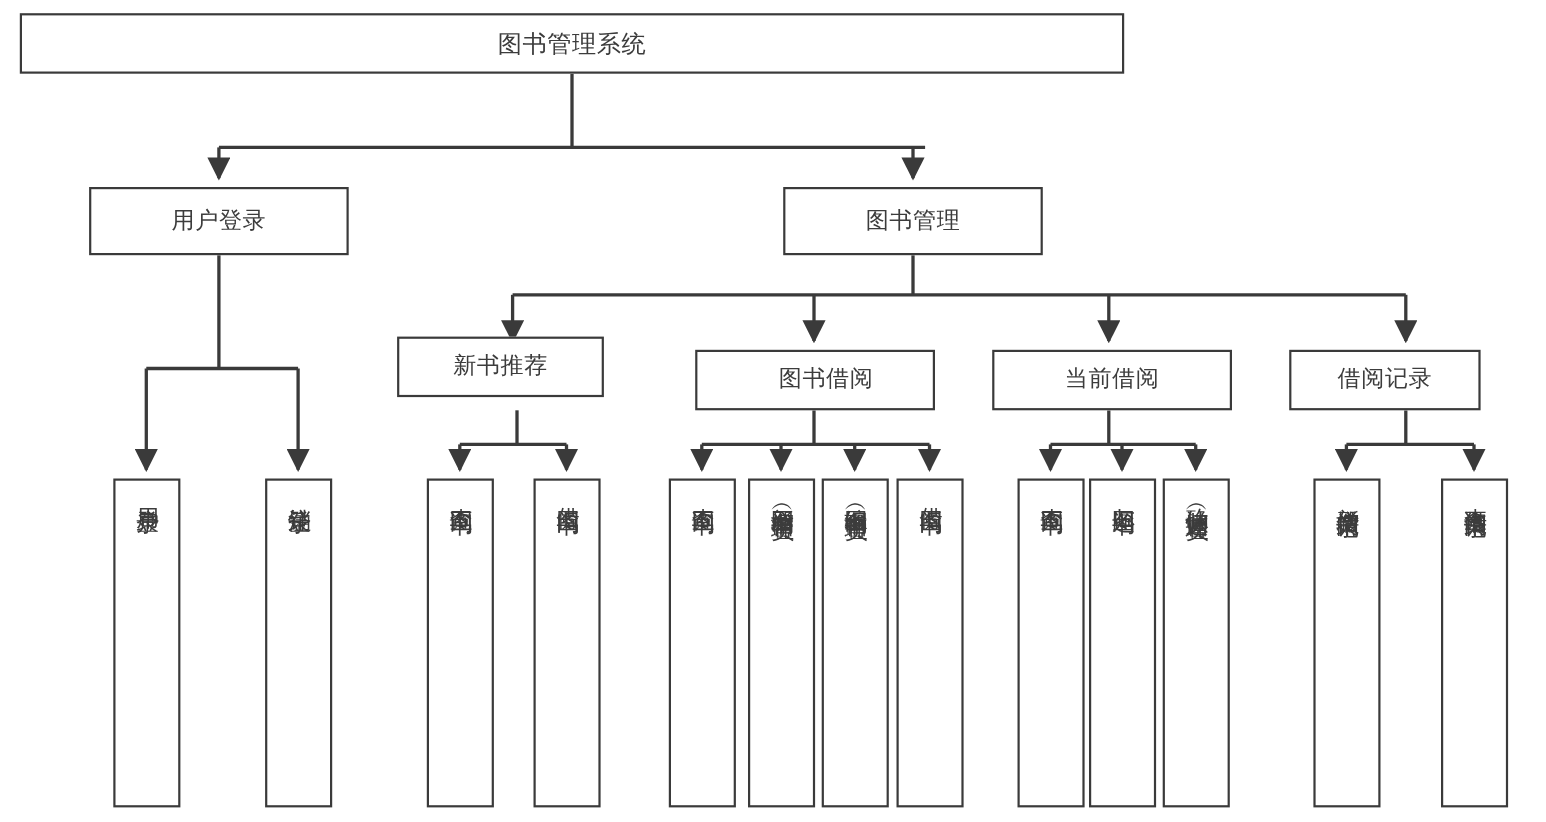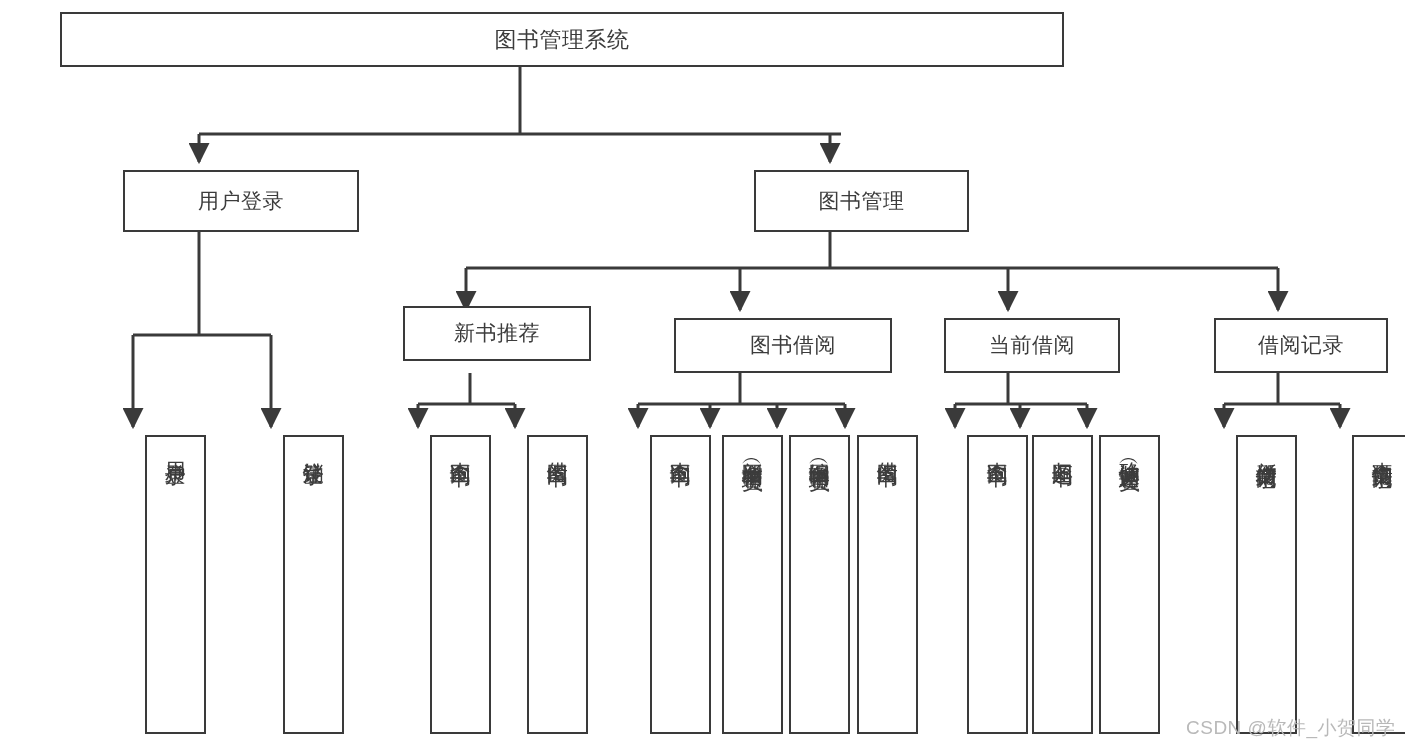--- a/index.html
+++ b/index.html
@@ -28,21 +28,20 @@
   .node {
     position: absolute;
     box-sizing: border-box;
     background: #ffffff;
     border: 2.2px solid #3a3a3a;
     display: flex;
     align-items: center;
     justify-content: center;
     color: #3c3c3c;
     z-index: 2;
-    margin-left: 42px;
   }
   .node .label {
     display: block;
     line-height: 1.18;
     letter-spacing: 0.5px;
     white-space: nowrap;
   }
   .node.root .label { font-size: 22px; }
   .node.lvl1 .label { font-size: 21px; }
   .node.lvl2 .label { font-size: 21px; }
@@ -122,31 +121,31 @@
     </g>
   </svg>
 
   <div class="node root" style="left:18px; top:12px; width:1004px; height:55px;">
     <span class="label">图书管理系统</span>
   </div>
 
   <div class="node lvl1" style="left:81px; top:170px; width:236px; height:62px;">
     <span class="label">用户登录</span>
   </div>
-  <div class="node lvl1" style="left:712px; top:170px; width:215px; height:62px;">
+  <div class="node lvl1" style="left:712px; top:170px; width:236px; height:62px;">
     <span class="label">图书管理</span>
   </div>
 
   <div class="node lvl2" style="left:361px; top:306px; width:188px; height:55px;">
     <span class="label">新书推荐</span>
   </div>
   <div class="node lvl2" style="left:632px; top:318px; width:218px; height:55px;padding-left:20px;">
     <span class="label">图书借阅</span>
   </div>
-  <div class="node lvl2" style="left:902px; top:318px; width:176px; height:55px;">
+  <div class="node lvl2" style="left:902px; top:318px; width:218px; height:55px;">
     <span class="label">当前借阅</span>
   </div>
   <div class="node lvl2" style="left:1172px; top:318px; width:174px; height:55px;">
     <span class="label">借阅记录</span>
   </div>
 
   <div class="node leaf" style="left:103px; top:435px; width:61px; height:299px;">
     <span class="label">用户登录</span>
   </div>
   <div class="node leaf" style="left:241px; top:435px; width:61px; height:299px;">
@@ -179,15 +178,14 @@
   <div class="node leaf" style="left:1057px; top:435px; width:61px; height:299px;">
     <span class="label">确认归还（管理员）</span>
   </div>
   <div class="node leaf" style="left:1194px; top:435px; width:61px; height:299px;">
     <span class="label">新增借阅记录</span>
   </div>
   <div class="node leaf" style="left:1310px; top:435px; width:61px; height:299px;">
     <span class="label">查询借阅记录</span>
   </div>
 
-  <div class="watermark" style="left:1186px; top:715px;">CSDN @软件_小贺同学</div>
 
 </div>
 
 </body></html>

